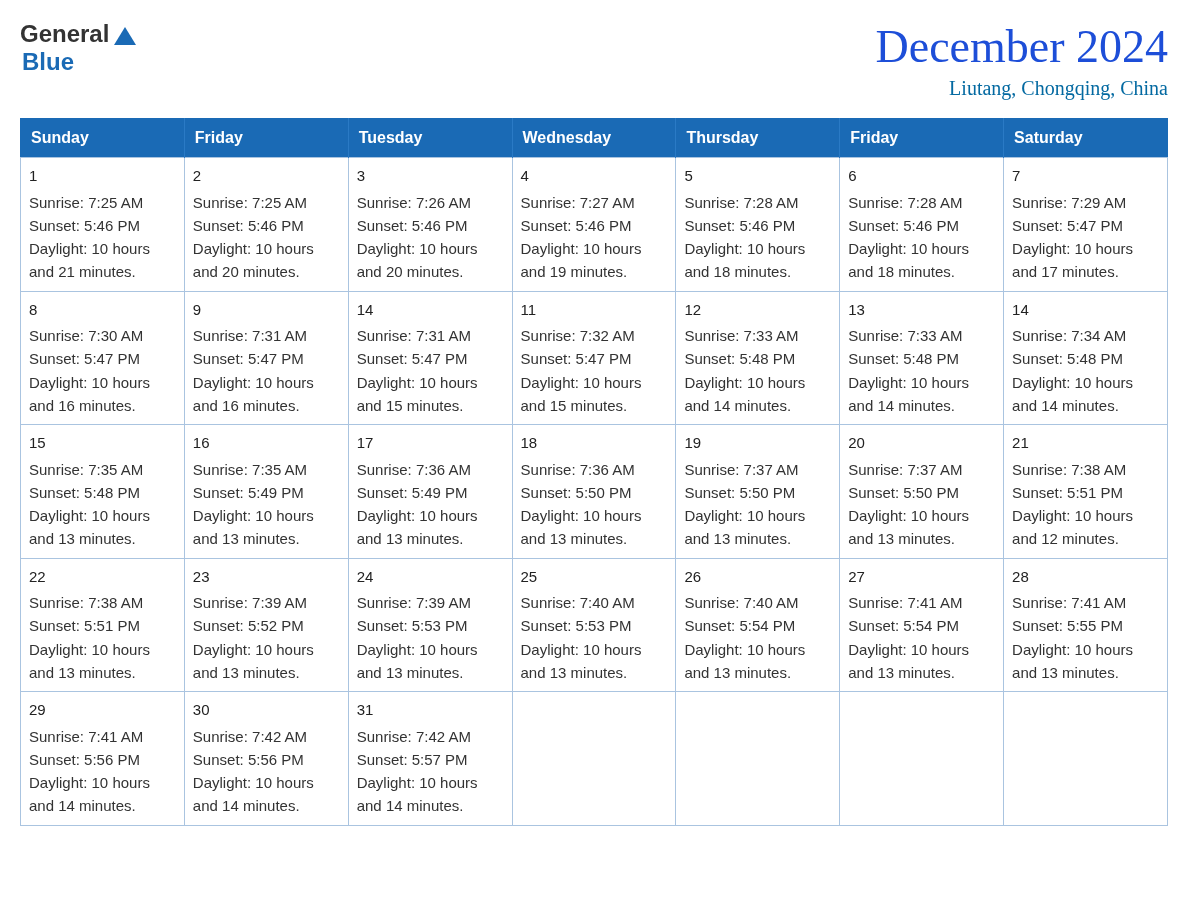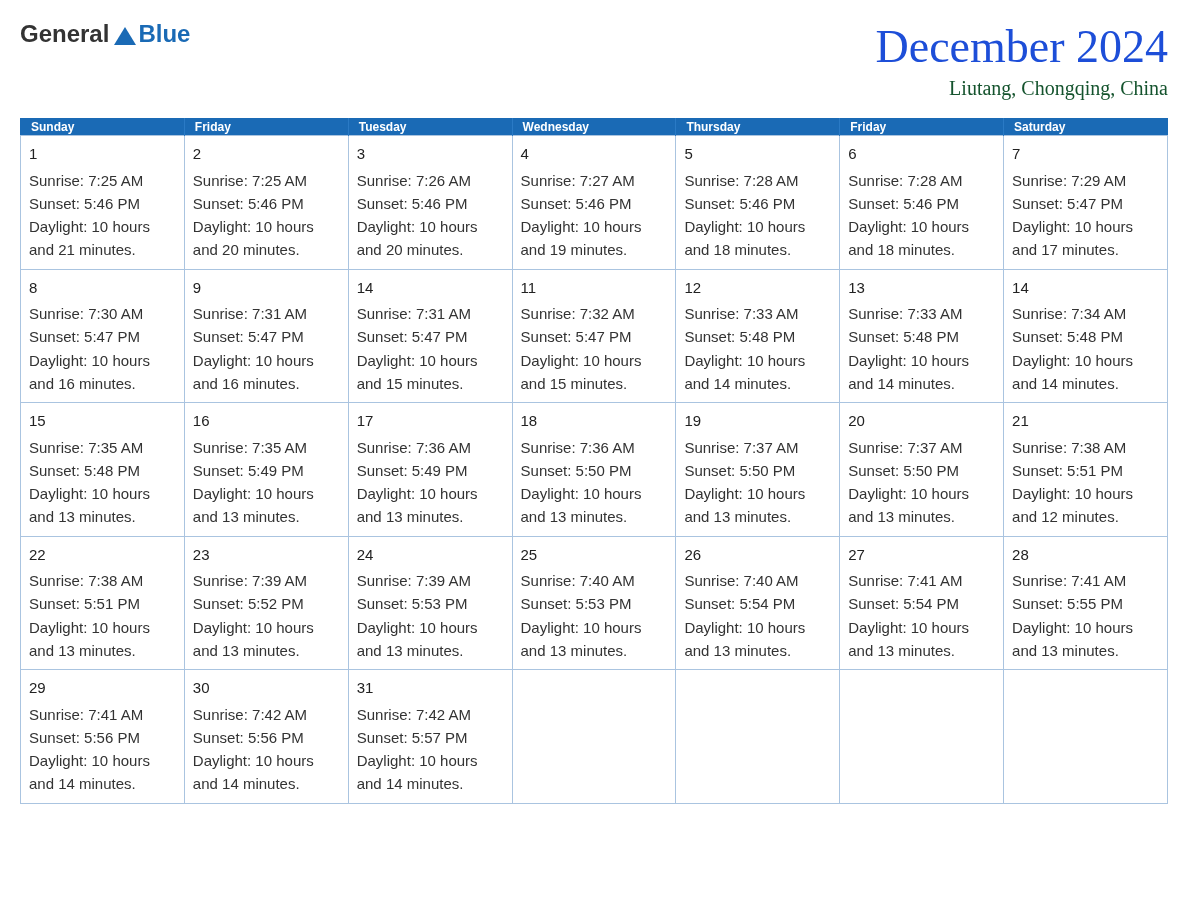--- a/index.html
+++ b/index.html
@@ -20,35 +20,35 @@
       text-align: right;
     }
     .calendar-title {
       font-size: 46px;
       font-weight: normal;
       color: #1d4ed8;
       font-family: Georgia, serif;
     }
     .calendar-subtitle {
       font-size: 20px;
-      color: #14532d;
+      color: #0369a1;
       font-family: Georgia, serif;
       margin-top: 4px;
     }
     .calendar-table {
       width: 100%;
       border-collapse: collapse;
       border: 1.5px solid #1a6ab5;
     }
     .calendar-table thead tr th {
       background: #1a6ab5;
       color: #fff;
-      font-size: 12px;
+      font-size: 16px;
       font-weight: bold;
-      padding: 1px 10px;
+      padding: 10px 10px;
       text-align: left;
       border-right: 1px solid #2a7ac5;
     }
     .calendar-table thead tr th:last-child {
       border-right: none;
     }
     .calendar-table tbody tr td {
       border: 1px solid #aac4e0;
       vertical-align: top;
       padding: 7px 8px;
@@ -71,21 +71,21 @@
     .day-info {
       font-size: 15px;
       color: #333;
       line-height: 1.55;
     }
     .calendar-table tbody tr {
       border-bottom: 1.5px solid #1a6ab5;
     }
     .logo-wrapper {
       display: flex;
-      flex-direction: row;
+      flex-direction: column;
       align-items: flex-start;
     }
     .logo-line1 {
       display: flex;
       align-items: center;
     }
     .logo-line2 {
       display: flex;
       margin-left: 2px;
     }

